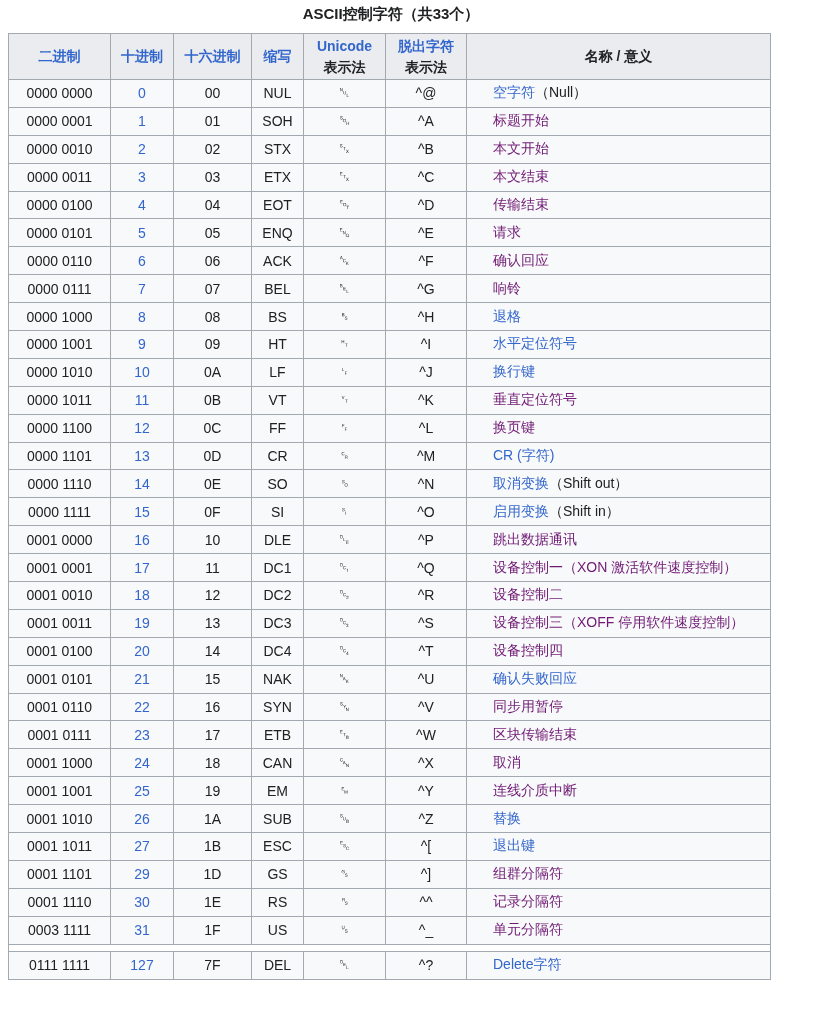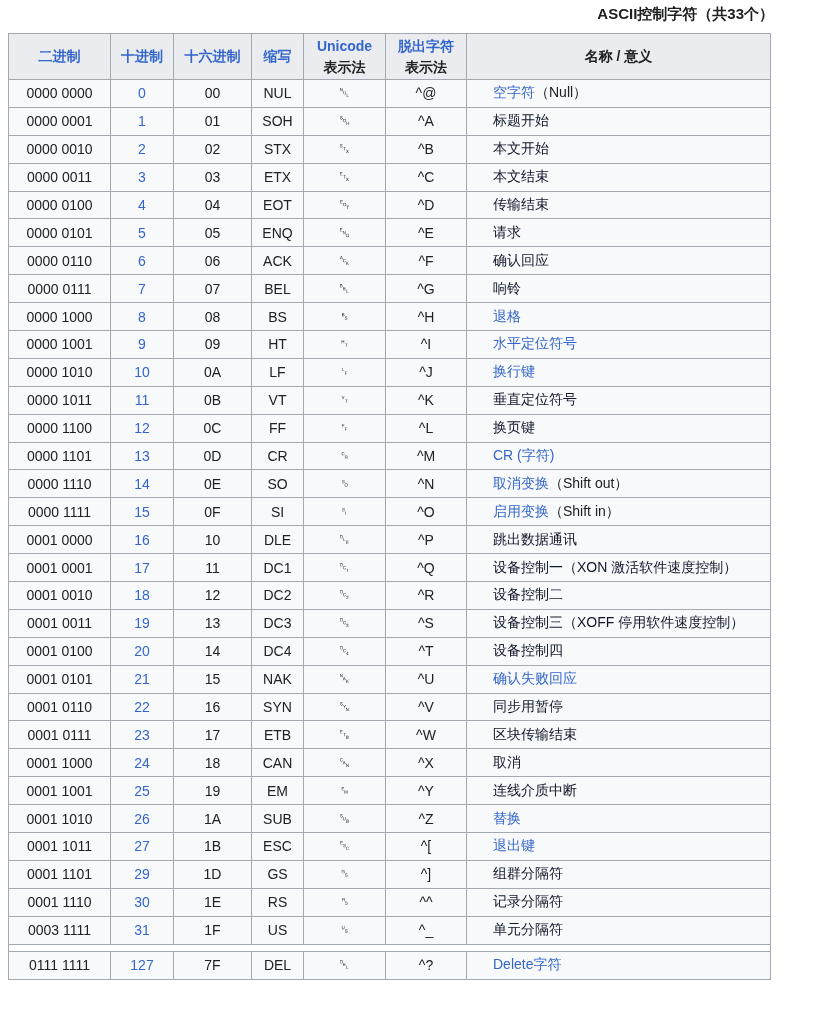--- a/index.html
+++ b/index.html
@@ -4,41 +4,41 @@
 <style>
   html,body{margin:0;padding:0;}
   body{
     width:825px;height:1020px;background:#ffffff;
     font-family:"Liberation Sans","DejaVu Sans",sans-serif;
     color:#202122;overflow:hidden;
   }
   .page{position:relative;width:825px;height:1020px;}
   .title{
     position:absolute;top:5px;left:8px;width:766px;
-    text-align:right;font-weight:bold;font-size:15px;color:#202122;
+    text-align:center;font-weight:bold;font-size:15px;color:#202122;
   }
   table.ascii{
     position:absolute;top:33px;left:8px;
     border-collapse:collapse;background:#f8f9fa;
     table-layout:fixed;
   }
   th,td{border:1px solid #a2a9b1;overflow:hidden;white-space:nowrap;}
   th{
     background:#eaecf0;font-size:14px;font-weight:bold;
     height:45px;text-align:center;vertical-align:middle;padding:0 2px;
   }
   th .h-line{display:block;line-height:1.45;}
   td{
     font-size:14px;height:26.9px;text-align:center;
     vertical-align:middle;padding:0 2px;
   }
   td.name-cell{text-align:left;padding-left:26px;}
   td.uni-cell{font-size:13px;}
   .link-blue{color:#3366cc;text-decoration:none;}
-  .link-red{color:#0f172a;text-decoration:none;}
+  .link-red{color:#701a75;text-decoration:none;}
   .plain{color:#202122;}
   th .link-blue{color:#3366cc;}
   tr.spacer td{
     background:#ffffff;height:6px;
     border-left:1px solid #a2a9b1;border-right:1px solid #a2a9b1;
     border-top:1px solid #a2a9b1;border-bottom:1px solid #a2a9b1;
     padding:0;
   }
 </style>
 </head>

